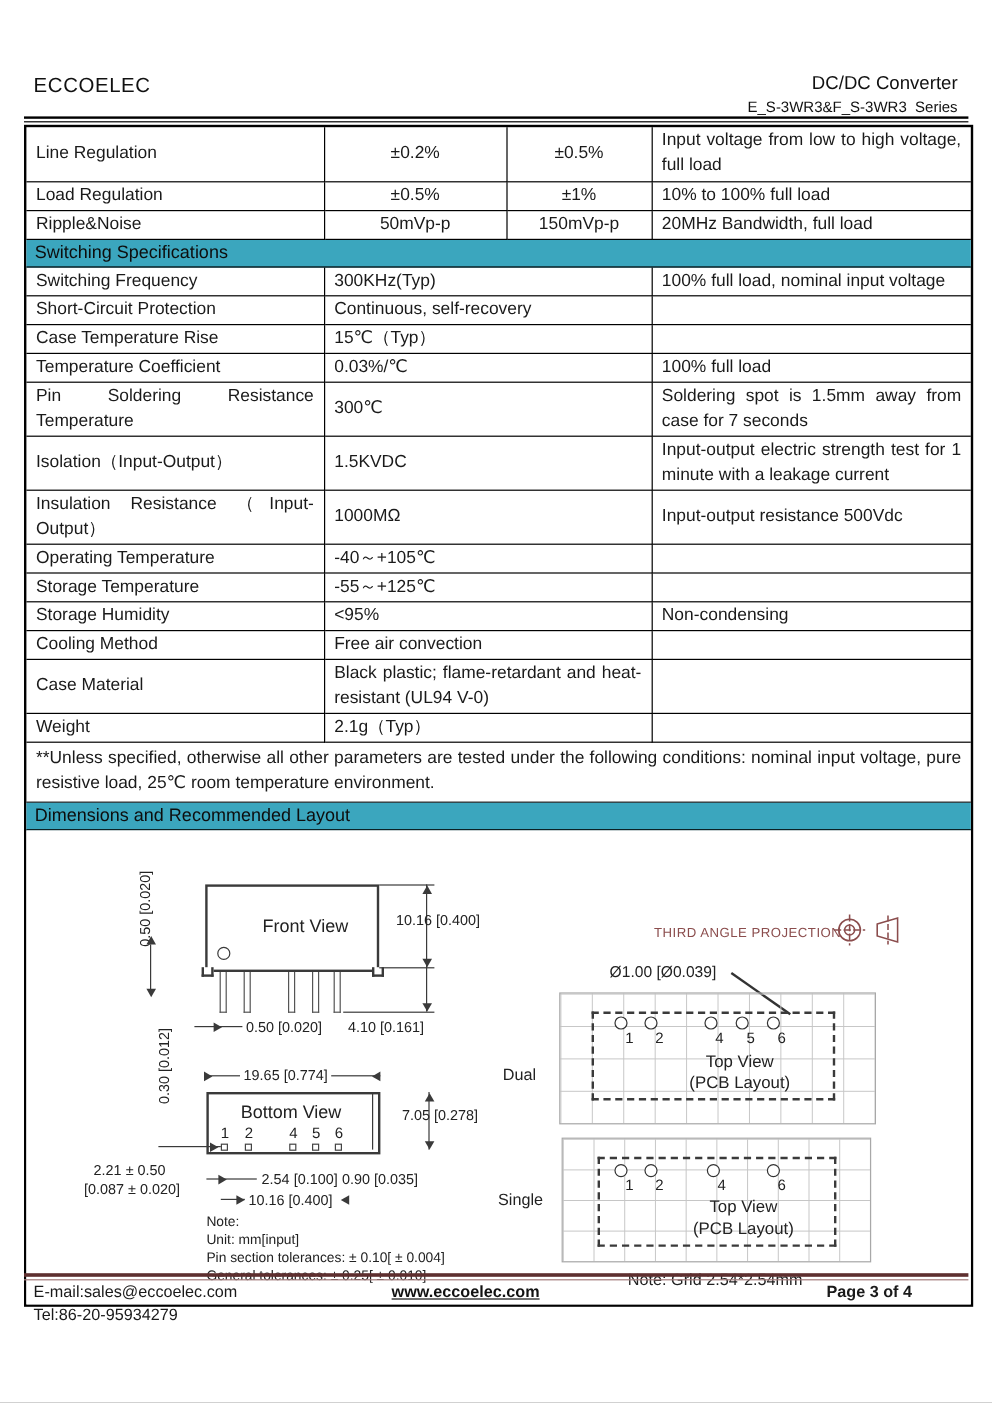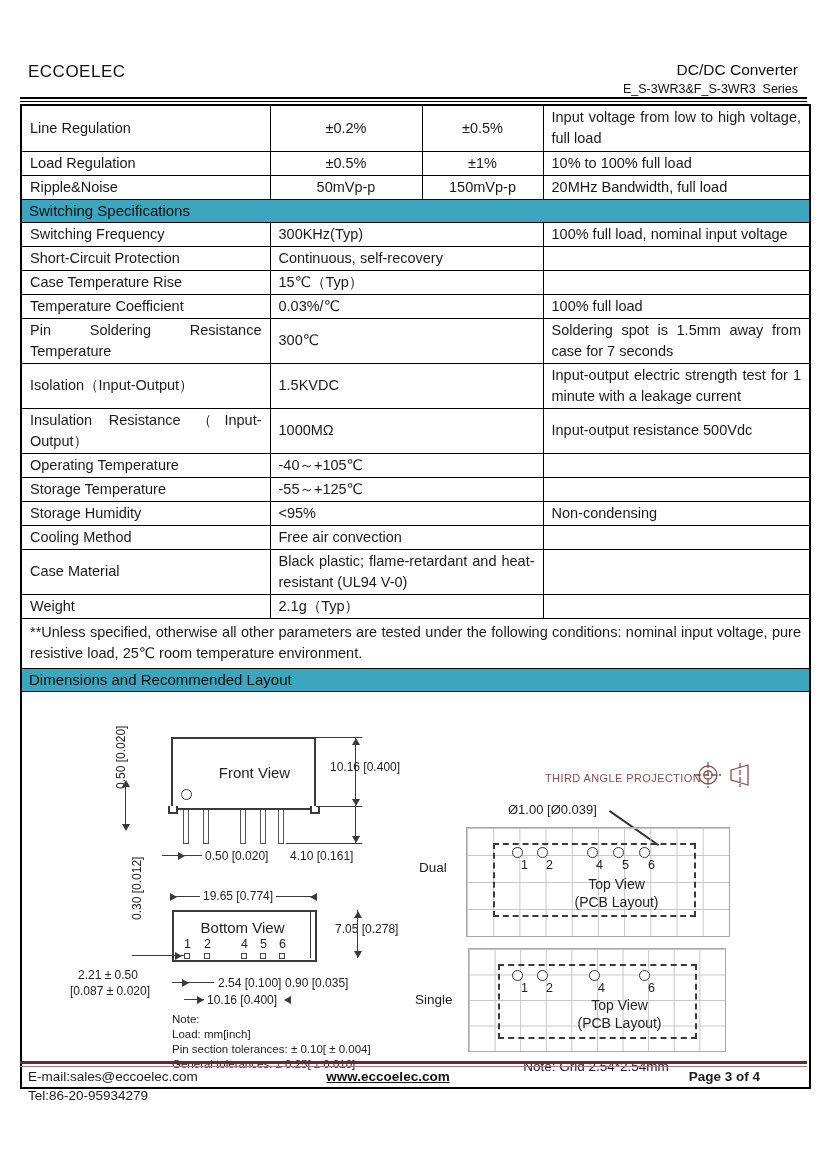--- a/index.html
+++ b/index.html
@@ -241,21 +241,21 @@
       <div class="tri right" style="left:160px;top:287px;"></div>
       <div class="lbl" style="left:196px;top:284px;">2.54 [0.100]</div>
       <div class="lbl" style="left:263px;top:284px;">0.90 [0.035]</div>
       <div class="line" style="left:162px;top:307px;width:20px;height:1px;"></div>
       <div class="tri right" style="left:175px;top:304px;"></div>
       <div class="lbl" style="left:185px;top:301px;">10.16 [0.400]</div>
       <div class="tri left" style="left:262px;top:304px;"></div>
 
       <div class="notes" style="left:150px;top:320px;">
         <div>Note:</div>
-        <div>Load: mm[inch]</div>
+        <div>Unit: mm[input]</div>
         <div>Pin section tolerances: ± 0.10[ ± 0.004]</div>
         <div>General tolerances: ± 0.25[ ± 0.010]</div>
       </div>
 
       <div class="proj" style="left:523px;top:80px;">THIRD ANGLE PROJECTION</div>
       <svg style="position:absolute;left:672px;top:69px;" width="58" height="28" viewBox="0 0 58 28">
         <g stroke="#8B4D4D" fill="none" stroke-width="1.3">
           <circle cx="14" cy="14" r="9"></circle>
           <circle cx="14" cy="14" r="4.2"></circle>
           <line x1="1" y1="14" x2="27" y2="14" stroke-dasharray="6 2"></line>
@@ -274,21 +274,21 @@
       <div class="hole" style="left:565px;top:155px;"></div>
       <div class="hole" style="left:591px;top:155px;"></div>
       <div class="hole" style="left:617px;top:155px;"></div>
       <div class="pinnum" style="left:499px;top:166px;">1</div>
       <div class="pinnum" style="left:524px;top:166px;">2</div>
       <div class="pinnum" style="left:574px;top:166px;">4</div>
       <div class="pinnum" style="left:600px;top:166px;">5</div>
       <div class="pinnum" style="left:626px;top:166px;">6</div>
       <div class="pcb-t" style="left:471px;top:184px;width:199px;">Top View</div>
       <div class="pcb-t" style="left:471px;top:202px;width:199px;">(PCB Layout)</div>
-      <div class="side-lbl" style="left:397px;top:168px;">Dual</div>
+      <div class="side-lbl" style="left:397px;top:196px;">Dual</div>
 
       <div class="grid" style="left:446px;top:256px;width:256px;height:102px;background-size:25.6px 25.5px;"></div>
       <div class="dashed" style="left:476px;top:272px;width:195px;height:71px;"></div>
       <div class="hole" style="left:490px;top:278px;"></div>
       <div class="hole" style="left:515px;top:278px;"></div>
       <div class="hole" style="left:567px;top:278px;"></div>
       <div class="hole" style="left:617px;top:278px;"></div>
       <div class="pinnum" style="left:499px;top:289px;">1</div>
       <div class="pinnum" style="left:524px;top:289px;">2</div>
       <div class="pinnum" style="left:576px;top:289px;">4</div>

